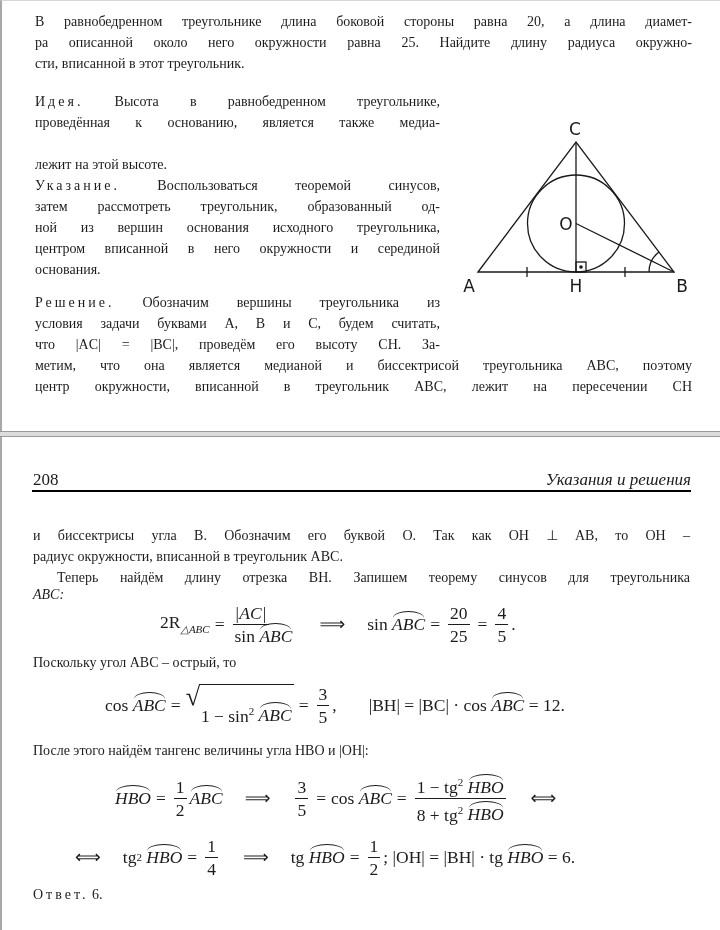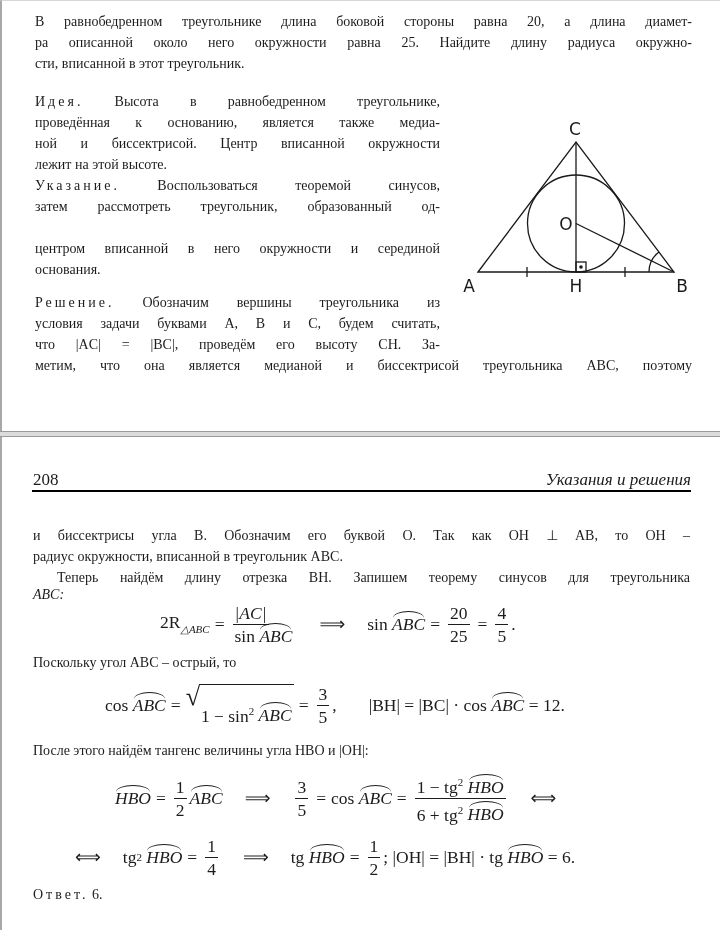--- a/index.html
+++ b/index.html
@@ -56,38 +56,39 @@
 <div class="page" id="page1">
   <div class="txt just" style="left:33px; top:10px; width:657px;">В равнобедренном треугольнике длина боковой стороны равна 20, а длина диамет-</div>
   <div class="txt just" style="left:33px; top:31px; width:657px;">ра описанной около него окружности равна 25. Найдите длину радиуса окружно-</div>
   <div class="txt" style="left:33px; top:52px;">сти, вписанной в этот треугольник.</div>
 
   <div class="txt just" style="left:33px; top:90px; width:405px;">
     <span class="sp">Идея.</span>
     <span>Высота в равнобедренном треугольнике,</span>
   </div>
   <div class="txt just" style="left:33px; top:111px; width:405px;">проведённая к основанию, является также медиа-</div>
-  <div class="txt just" style="left:33px; top:132px; width:405px;">ной и биссектрисой. Центр вписанной окружности</div>
   <div class="txt" style="left:33px; top:153px;">лежит на этой высоте.</div>
 
   <div class="txt just" style="left:33px; top:174px; width:405px;">
     <span class="sp">Указание.</span>
     <span>Воспользоваться теоремой синусов,</span>
   </div>
   <div class="txt just" style="left:33px; top:195px; width:405px;">затем рассмотреть треугольник, образованный од-</div>
+  <div class="txt just" style="left:33px; top:216px; width:405px;">ной из вершин основания исходного треугольника,</div>
   <div class="txt just" style="left:33px; top:237px; width:405px;">центром вписанной в него окружности и серединой</div>
   <div class="txt" style="left:33px; top:258px;">основания.</div>
 
   <div class="txt just" style="left:33px; top:291px; width:405px;">
     <span class="sp">Решение.</span>
     <span>Обозначим вершины треугольника из</span>
   </div>
   <div class="txt just" style="left:33px; top:312px; width:405px;">условия задачи буквами A, B и C, будем считать,</div>
   <div class="txt just" style="left:33px; top:333px; width:405px;">что |AC| = |BC|, проведём его высоту CH. За-</div>
   <div class="txt just" style="left:33px; top:354px; width:657px;">метим, что она является медианой и биссектрисой треугольника ABC, поэтому</div>
+  <div class="txt just" style="left:33px; top:375px; width:657px;">центр окружности, вписанной в треугольник ABC, лежит на пересечении CH</div>
 
   <svg style="position:absolute; left:0; top:0;" width="720" height="431" viewBox="0 0 720 431">
     <g fill="none" stroke="#1a1a1a" stroke-width="1.3">
       <polygon points="476,271 574,141 672,271"></polygon>
       <line x1="574" y1="141" x2="574" y2="271"></line>
       <circle cx="574" cy="222.5" r="48.5"></circle>
       <line x1="574" y1="222.5" x2="672" y2="271"></line>
       <line x1="525" y1="266" x2="525" y2="276"></line>
       <line x1="623" y1="266" x2="623" y2="276"></line>
       <rect x="574" y="261" width="10" height="10"></rect>
@@ -166,21 +167,21 @@
   <span class="arrow">⟹</span>
   <span class="frac">
       <span class="num">3</span>
       <span class="den">5</span>
     </span>
   <span style="margin:0 5px;">=</span>
   <span>cos</span>&nbsp;<span class="hat">ABC</span>
   <span style="margin:0 5px;">=</span>
   <span class="frac">
     <span class="num"><span>1 − tg</span><sup>2</sup>&nbsp;<span class="hat">HBO</span></span>
-    <span class="den"><span>6 + tg</span><sup>2</sup>&nbsp;<span class="hat">HBO</span></span>
+    <span class="den"><span>8 + tg</span><sup>2</sup>&nbsp;<span class="hat">HBO</span></span>
   </span>
   <span class="arrow">⟺</span>
 </div>
 
 <div class="formula" style="left:75px; top:832px; height:50px;">
   <span class="arrow" style="margin-left:0;">⟺</span>
   <span>tg</span><sup>2</sup>&nbsp;<span class="hat">HBO</span>
   <span style="margin:0 5px;">=</span>
   <span class="frac">
       <span class="num">1</span>

